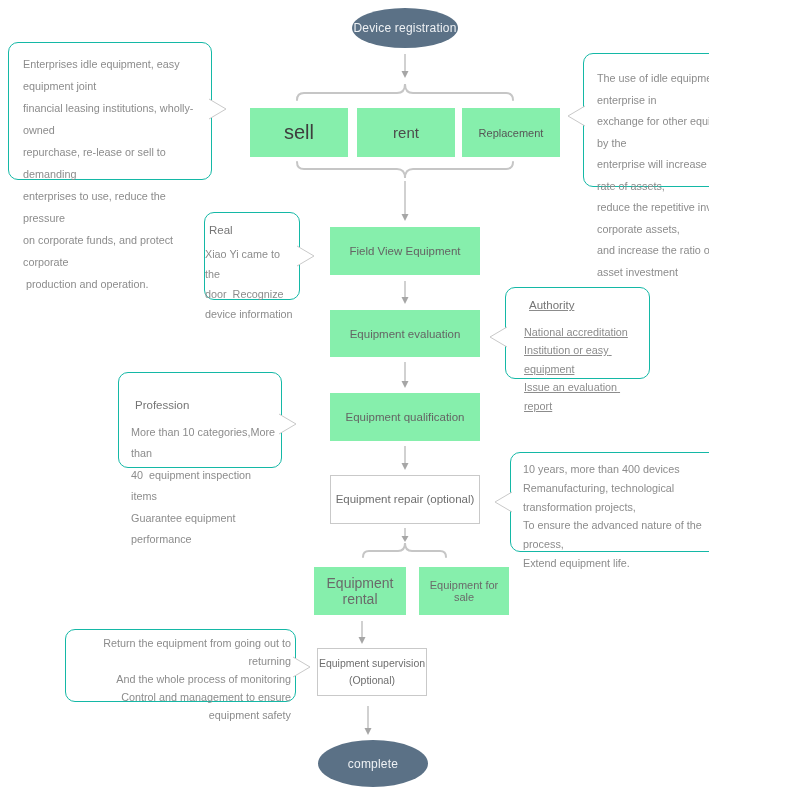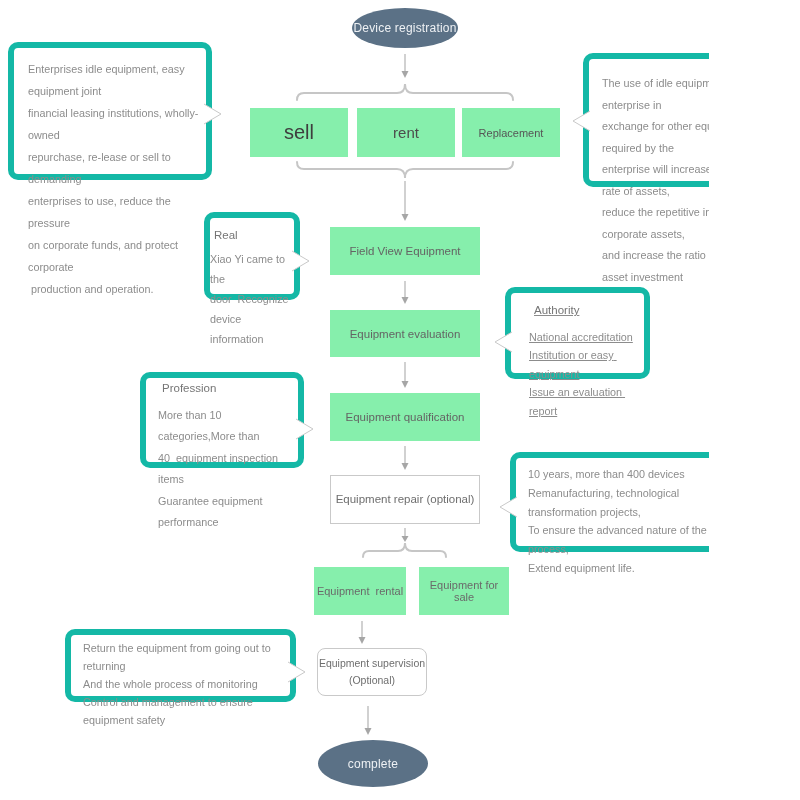--- a/index.html
+++ b/index.html
@@ -19,43 +19,43 @@
     font-size:11.5px;white-space:pre-wrap;
   }
   
   .wbox{
     position:absolute;background:#ffffff;border:1px solid #c9c9c9;color:#6e6e6e;
     display:flex;flex-direction:column;align-items:center;justify-content:center;text-align:center;
     font-size:11.5px;box-sizing:border-box;line-height:17px;
   }
   
   .callout{
-    position:absolute;background:#fff;border:6px solid #14b8a6;border-radius:10px;
+    position:absolute;background:#fff;border:1px solid #14b8a6;border-radius:10px;
     box-sizing:border-box;color:#8c8c8c;font-size:10.8px;
   }
   .co-title{margin:0;font-size:11.5px;color:#757575;font-weight:400;}
   .co-line{margin:0;white-space:pre-wrap;}
   .tail{position:absolute;overflow:visible;}
   .tail path{fill:#ffffff;stroke:#c9c9c9;stroke-width:1;}
   
   #connectors{position:absolute;left:0;top:0;pointer-events:none;}
   #connectors line{stroke:#b8b8b8;stroke-width:1.3;}
   #connectors polygon{fill:#a6a6a6;}
   #connectors path{fill:none;stroke:#c6c6c6;stroke-width:2;stroke-linecap:round;}
   
   #co-idle{left:8px;top:42px;width:204px;height:138px;padding:10px 6px 0 14px;line-height:22px;}
   #co-exchange{left:583px;top:53px;width:212px;height:134px;padding:14px 4px 12px 13px;line-height:21.5px;}
   #co-real{left:204px;top:212px;width:96px;height:88px;padding:7px 4px 0 0;line-height:20px;}
   #co-real .co-title{margin:0 0 4px 4px;}
   #co-authority{left:505px;top:287px;width:145px;height:92px;padding:8px 4px 0 18px;line-height:18.5px;text-decoration:underline;}
   #co-authority .co-title{margin:0 0 8px 5px;}
-  #co-profession{left:140px;top:372px;width:164px;height:96px;padding:0 4px 0 12px;line-height:21.5px;}
+  #co-profession{left:118px;top:372px;width:164px;height:96px;padding:22px 4px 0 12px;line-height:21.5px;}
   #co-profession .co-title{margin:0 0 5px 4px;}
   #co-remanufacture{left:510px;top:452px;width:228px;height:100px;padding:7px 4px 0 12px;line-height:18.8px;}
-  #co-supervision-note{left:65px;top:629px;width:231px;height:73px;padding:4px 4px 16px 12px;line-height:18px;}
+  #co-supervision-note{left:65px;top:629px;width:231px;height:73px;padding:4px 4px 16px 12px;line-height:18px;text-align:right;}
 </style>
 </head>
 <body>
 
 <div id="canvas">
 
   <svg id="connectors" width="800" height="800">
 
     <g>
       <line x1="405" y1="54" x2="405" y2="71"></line>
@@ -184,37 +184,37 @@
     <p class="co-line">Extend equipment life.</p>
     <svg class="tail" style="left:-18px;top:38px;" width="20" height="22">
         <path d="M19,1 L2,11 L19,21"></path>
       </svg>
   </div>
 
   <div class="wbox" style="left:330px;top:475px;width:150px;height:49px;">
     <span>Equipment repair (optional)</span>
   </div>
 
-  <div class="gbox" style="left:314px;top:567px;width:92px;height:48px;font-size:11px;color:#6a6a6a;">
+  <div class="gbox" style="left:314px;top:567px;width:92px;height:48px;font-size:14px;color:#6a6a6a;">
     <span style="white-space:pre-wrap;">Equipment  rental</span>
   </div>
   <div class="gbox" style="left:419px;top:567px;width:90px;height:48px;font-size:11px;color:#6a6a6a;">
     <span>Equipment for sale</span>
   </div>
 
   <div class="callout" id="co-supervision-note">
     <p class="co-line">Return the equipment from going out to returning</p>
     <p class="co-line">And the whole process of monitoring</p>
     <p class="co-line">Control and management to ensure equipment safety</p>
     <svg class="tail" style="right:-17px;top:26px;" width="19" height="22">
         <path d="M0,1 L17,11 L0,21"></path>
       </svg>
   </div>
 
-  <div class="wbox" style="left:317px;top:648px;width:110px;height:48px;font-size:10.5px;border-radius:8px;">
+  <div class="wbox" style="left:317px;top:648px;width:110px;height:48px;font-size:10.5px;">
     <span>Equipment supervision</span>
     <span>(Optional)</span>
   </div>
 
   <div class="ellipse" style="left:318px;top:740px;width:110px;height:47px;">
     <span>complete</span>
   </div>
 
 </div>
 

